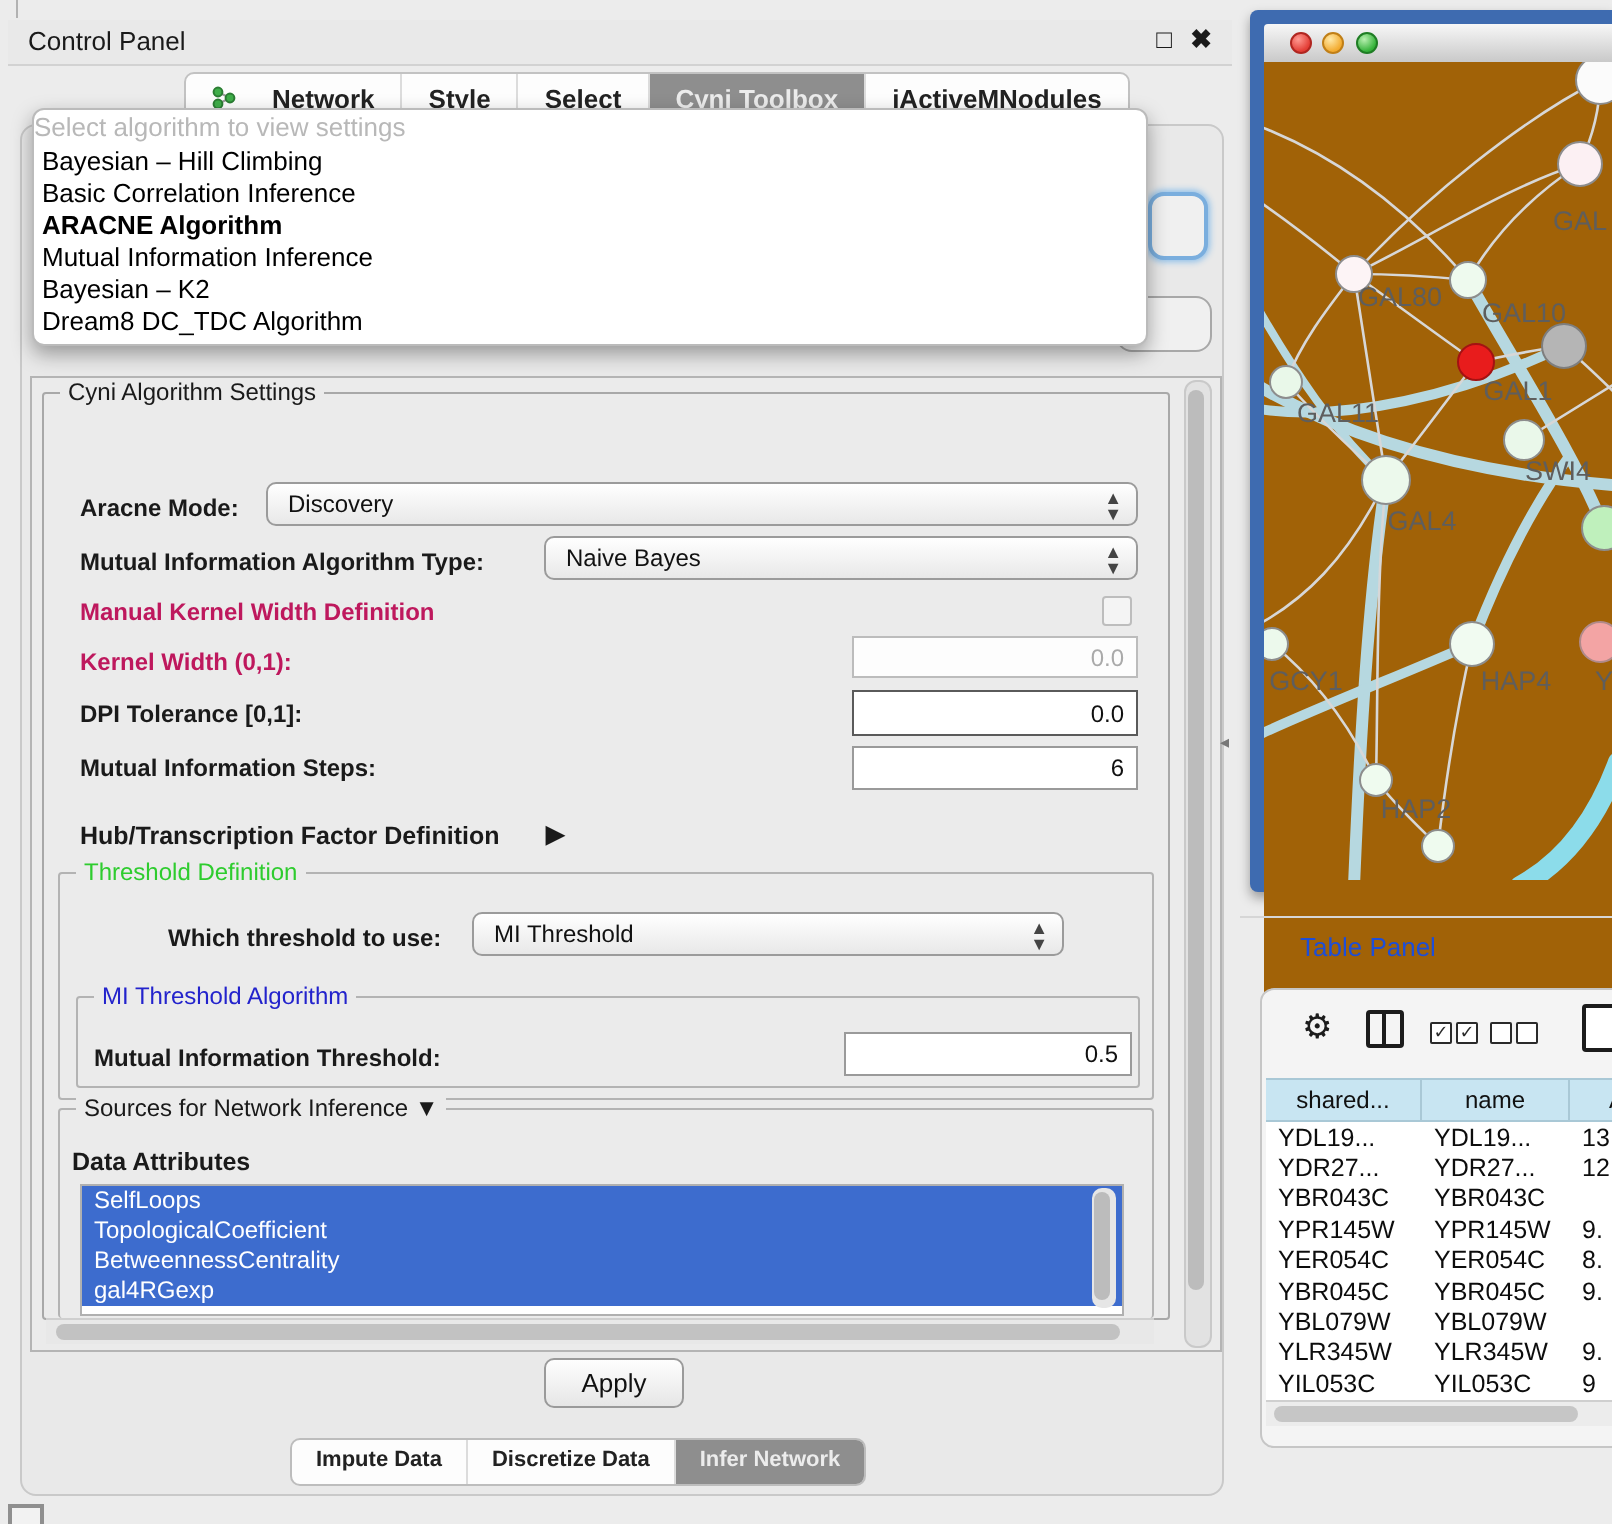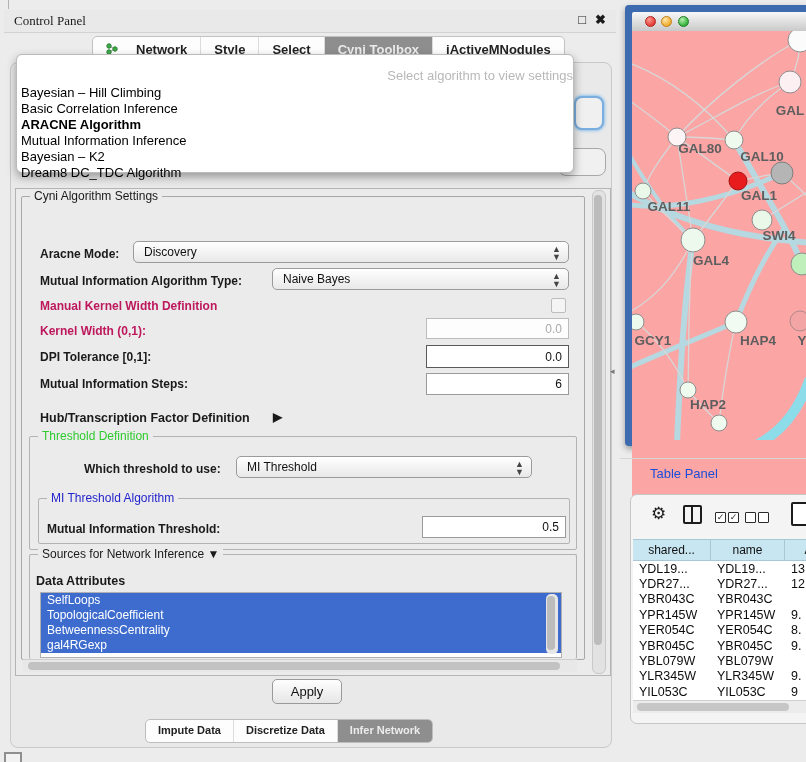--- a/index.html
+++ b/index.html
@@ -1,20 +1,20 @@
 <!DOCTYPE html>
 <html><head>
 <meta charset="utf-8">
 <style>
   html,body{margin:0;padding:0;width:806px;height:762px;overflow:hidden;
     font-family:"Liberation Sans",sans-serif;background:#ececec;position:relative;}
   
   #left{position:absolute;left:0;top:0;width:620px;height:762px;background:#ececec;}
   #cp-titlebar{position:absolute;left:4px;top:10px;width:612px;height:22px;background:#e9e9e9;
-    border-bottom:1px solid #d2d2d2;font-family:Liberation Serif, serif;}
+    border-bottom:1px solid #d2d2d2;}
   #cp-title{position:absolute;left:10px;top:3px;font-size:13px;color:#1a1a1a;}
   .win-btn{position:absolute;top:2px;font-size:13px;color:#1a1a1a;cursor:default;}
   #topline{position:absolute;left:8px;top:0;width:1px;height:9px;background:#b2b2b2;}
   
   #tabbar{position:absolute;left:92px;top:36px;height:24px;display:flex;align-items:stretch;
     background:#fdfdfd;border:1px solid #c2c2c2;border-radius:5px;overflow:hidden;z-index:5;}
   .tab{padding:0 13px;line-height:23px;font-size:13px;font-weight:bold;color:#222;
     border-right:1px solid #dcdcdc;display:flex;align-items:center;gap:18px;white-space:nowrap;}
   .tab:last-child{border-right:none;}
   .tab.sel{background:#8e8e8e;color:#ececec;}
@@ -44,21 +44,21 @@
   .vsb-thumb{position:absolute;left:1px;width:8px;background:#bcbcbc;border-radius:5px;}
   .hsb-track{position:absolute;height:12px;background:#e8e8e8;border-top:1px solid #cfcfcf;}
   .hsb-thumb{position:absolute;top:2px;height:8px;background:#c2c2c2;border-radius:5px;}
   
   #attr-list{position:absolute;left:40px;top:592px;width:520px;height:64px;background:#fff;
     border:1px solid #b0b0b0;overflow:hidden;}
   .attr-item{height:15px;line-height:15px;background:#3d6cce;color:#fff;font-size:12px;padding-left:6px;}
   
   #dropdown{position:absolute;left:16px;top:54px;width:556px;height:117px;background:#fff;
     border:1px solid #bbb;border-radius:6px;box-shadow:0 4px 10px rgba(0,0,0,.35);z-index:50;}
-  #dd-placeholder{height:18px;line-height:18px;text-align:right;color:#b8b8b8;font-size:13px;margin-top:12px;}
+  #dd-placeholder{height:18px;line-height:18px;text-align:left;color:#b8b8b8;font-size:13px;}
   .dd-item{height:16px;line-height:16px;font-size:13px;color:#000;padding-left:4px;white-space:nowrap;}
   .dd-item.sel{font-weight:bold;}
   
   .frag{position:absolute;background:#f0f0f0;border:1px solid #a8a8a8;border-radius:8px;z-index:10;}
   .frag.blue{border:2px solid #7aaede;box-shadow:0 0 3px 1px #8fc0ea;}
   
   #apply-btn{position:absolute;left:272px;top:679px;width:68px;height:23px;border:1px solid #9a9a9a;
     border-radius:5px;background:linear-gradient(#fefefe,#e6e6e6);font-size:13px;color:#111;
     display:flex;align-items:center;justify-content:center;}
   #bottom-tabbar{position:absolute;left:145px;top:719px;height:22px;display:flex;background:#fdfdfd;
@@ -71,21 +71,21 @@
   
   #right{position:absolute;left:620px;top:0;width:186px;height:762px;background:#ececec;}
   #net-window{position:absolute;left:5px;top:5px;width:181px;height:441px;background:#3e6bb0;
     border-radius:4px 0 0 4px;box-shadow:0 3px 6px rgba(0,0,0,.35);}
   #net-titlebar{position:absolute;left:7px;top:7px;right:0;height:19px;
     background:linear-gradient(#f7f7f7,#c9c9c9);border-bottom:1px solid #8e8e8e;border-radius:2px 0 0 0;}
   .light{position:absolute;top:4px;width:11px;height:11px;border-radius:50%;}
   .light.red{background:radial-gradient(circle at 35% 30%,#ff9a92,#e33d35 70%);border:1px solid #b02620;box-sizing:border-box;}
   .light.yellow{background:radial-gradient(circle at 35% 30%,#ffe9a8,#f3ab2f 70%);border:1px solid #c07f17;box-sizing:border-box;}
   .light.green{background:radial-gradient(circle at 35% 30%,#b8f0b0,#35b23a 70%);border:1px solid #1f7d24;box-sizing:border-box;}
-  #net-canvas{position:absolute;left:7px;top:26px;width:174px;height:489px;background:#fca5a5;overflow:hidden;font-weight:bold;}
+  #net-canvas{position:absolute;left:7px;top:26px;width:174px;height:489px;background:#a16207;overflow:hidden;}
   
   #tp-title{position:absolute;left:30px;top:466px;font-size:13px;color:#1d4ed8;}
   #tp-sep{position:absolute;left:0;top:458px;width:186px;height:1px;background:#d6d6d6;}
   #table-box{position:absolute;left:10px;top:494px;width:176px;height:228px;background:#f4f4f4;
     border:1px solid #c6c6c6;border-radius:7px 0 0 7px;overflow:hidden;}
   .ticon{position:absolute;color:#1c1c1c;}
   #icon-columns{width:15px;height:15px;border:2px solid #1c1c1c;border-radius:2px;}
   #icon-columns div{position:absolute;left:6px;top:0;width:2px;height:15px;background:#1c1c1c;}
   .cb-sm{display:inline-block;width:9px;height:9px;border:1.5px solid #2a2a2a;border-radius:1px;
     font-size:9px;line-height:8px;text-align:center;color:#2a2a2a;background:#fff;vertical-align:middle;}

